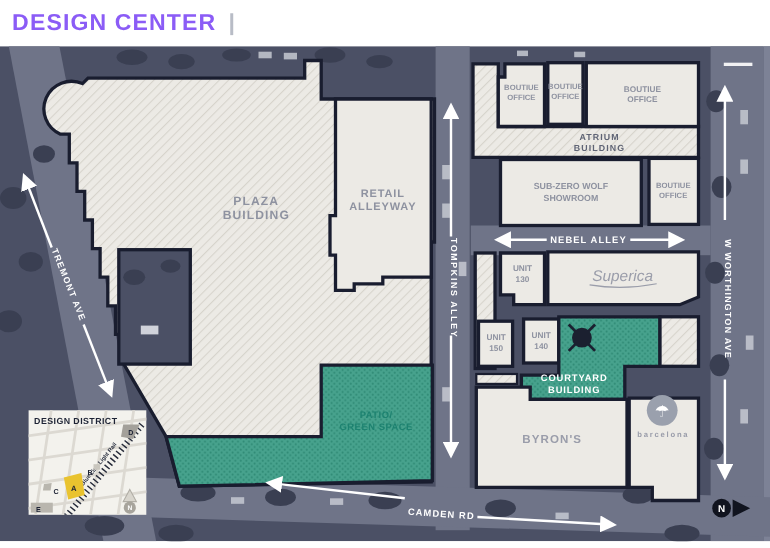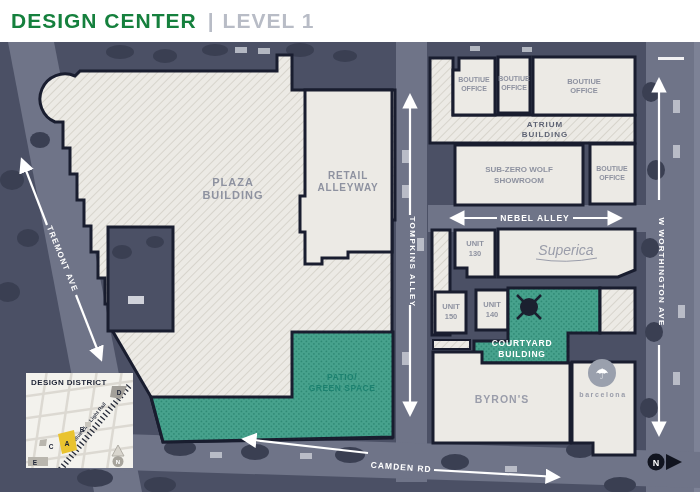--- a/index.html
+++ b/index.html
@@ -1,34 +1,33 @@
 <!DOCTYPE html>
 <html><head>
 <meta charset="utf-8">
 <style>
   html,body{margin:0;padding:0;background:#ffffff;}
   .page{width:700px;height:498px;position:relative;font-family:"Liberation Sans",sans-serif;overflow:hidden;background:#fff;}
   .header{height:42px;display:flex;align-items:center;padding-left:11px;background:#ffffff;}
-  .header .t1{color:#15803d;font-size:21px;font-weight:bold;letter-spacing:1px;text-align:center;}
+  .header .t1{color:#8b5cf6;font-size:21px;font-weight:bold;letter-spacing:1px;text-align:center;}
   .header .sep{color:#b8bcc6;font-size:21px;font-weight:bold;margin:0 9px 0 11px;}
   .header .t2{color:#b8bcc6;font-size:21px;font-weight:bold;letter-spacing:1px;}
   svg text{font-family:"Liberation Sans",sans-serif;}
   .bl{fill:#8e92a0;font-weight:bold;}
   .street-label{fill:#ffffff;font-weight:bold;}
   .footer{height:6px;background:#ffffff;}
 </style>
 </head>
 <body>
 
 <div class="page">
 
   <div class="header">
     <span class="t1">DESIGN CENTER</span>
     <span class="sep">|</span>
-    <span class="t2">LEVEL 1</span>
   </div>
 
   <svg width="700" height="450" viewBox="0 42 700 450">
     <defs>
       <pattern id="hatch" width="6" height="6" patternUnits="userSpaceOnUse" patternTransform="rotate(45)">
         <rect width="6" height="6" fill="#eceae5"></rect>
         <line x1="0" y1="0" x2="0" y2="6" stroke="#d7d4cc" stroke-width="2"></line>
       </pattern>
       <pattern id="dots" width="5" height="5" patternUnits="userSpaceOnUse">
         <rect width="5" height="5" fill="#47a28d"></rect>

